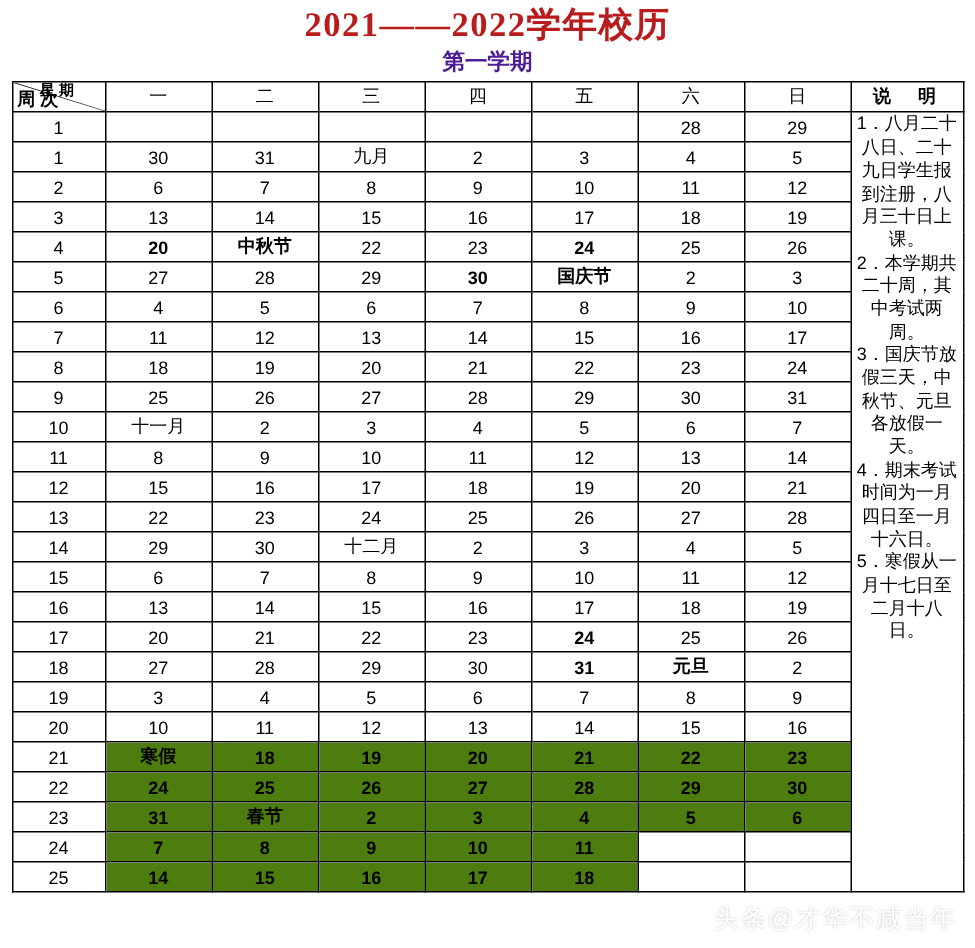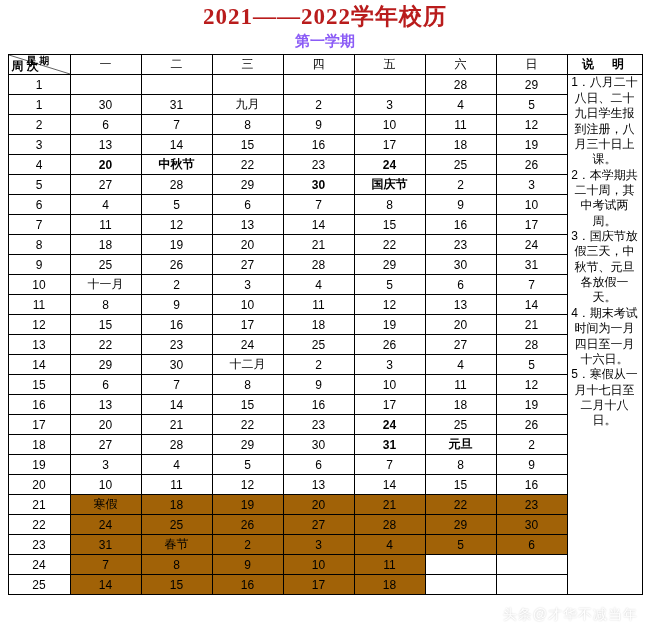--- a/index.html
+++ b/index.html
@@ -25,21 +25,21 @@
     line-height: 1.15;
     color: #b91c1c;
   }
   .subtitle {
     text-align: center;
     font-size: 15px;
     font-weight: bold;
     font-family: "Liberation Serif", serif;
     padding-top: 2px;
     padding-bottom: 3px;
-    color: #8b5cf6;
+    color: #4c1d95;
   }
   table.cal {
     border-collapse: collapse;
     width: 634px;
     margin: 0 auto;
     table-layout: fixed;
   }
   table.cal td, table.cal th {
     border: 1px solid #000;
     font-size: 12px;
@@ -93,26 +93,26 @@
     text-align: left;
     font-size: 10.5px;
     line-height: 1.28;
     padding: 2px 4px;
     font-family: "Liberation Sans", sans-serif;
     white-space: normal;
     word-break: break-all;
   }
   .red  { color: #e8100f; font-weight: bold; }
   .bold { font-weight: normal; }
-  .green-row td { background: #a16207; color: #ffff00; font-weight: normal; }
+  .green-row td { background: #4d7c0f; color: #ffff00; font-weight: bold; }
   .green-row td.white { background: #ffffff; color: #000; font-weight: normal; }
   .wm {
     position: absolute;
     right: 12px; bottom: 8px;
-    font-size: 14px;
+    font-size: 17px;
     color: #ffffff;
     opacity: 0.92;
     font-family: "Liberation Sans", sans-serif;
     letter-spacing: 1px;
     text-shadow: 0 0 2px rgba(0,0,0,0.25);
     pointer-events: none;
   }
 </style>
 </head>
 <body>

